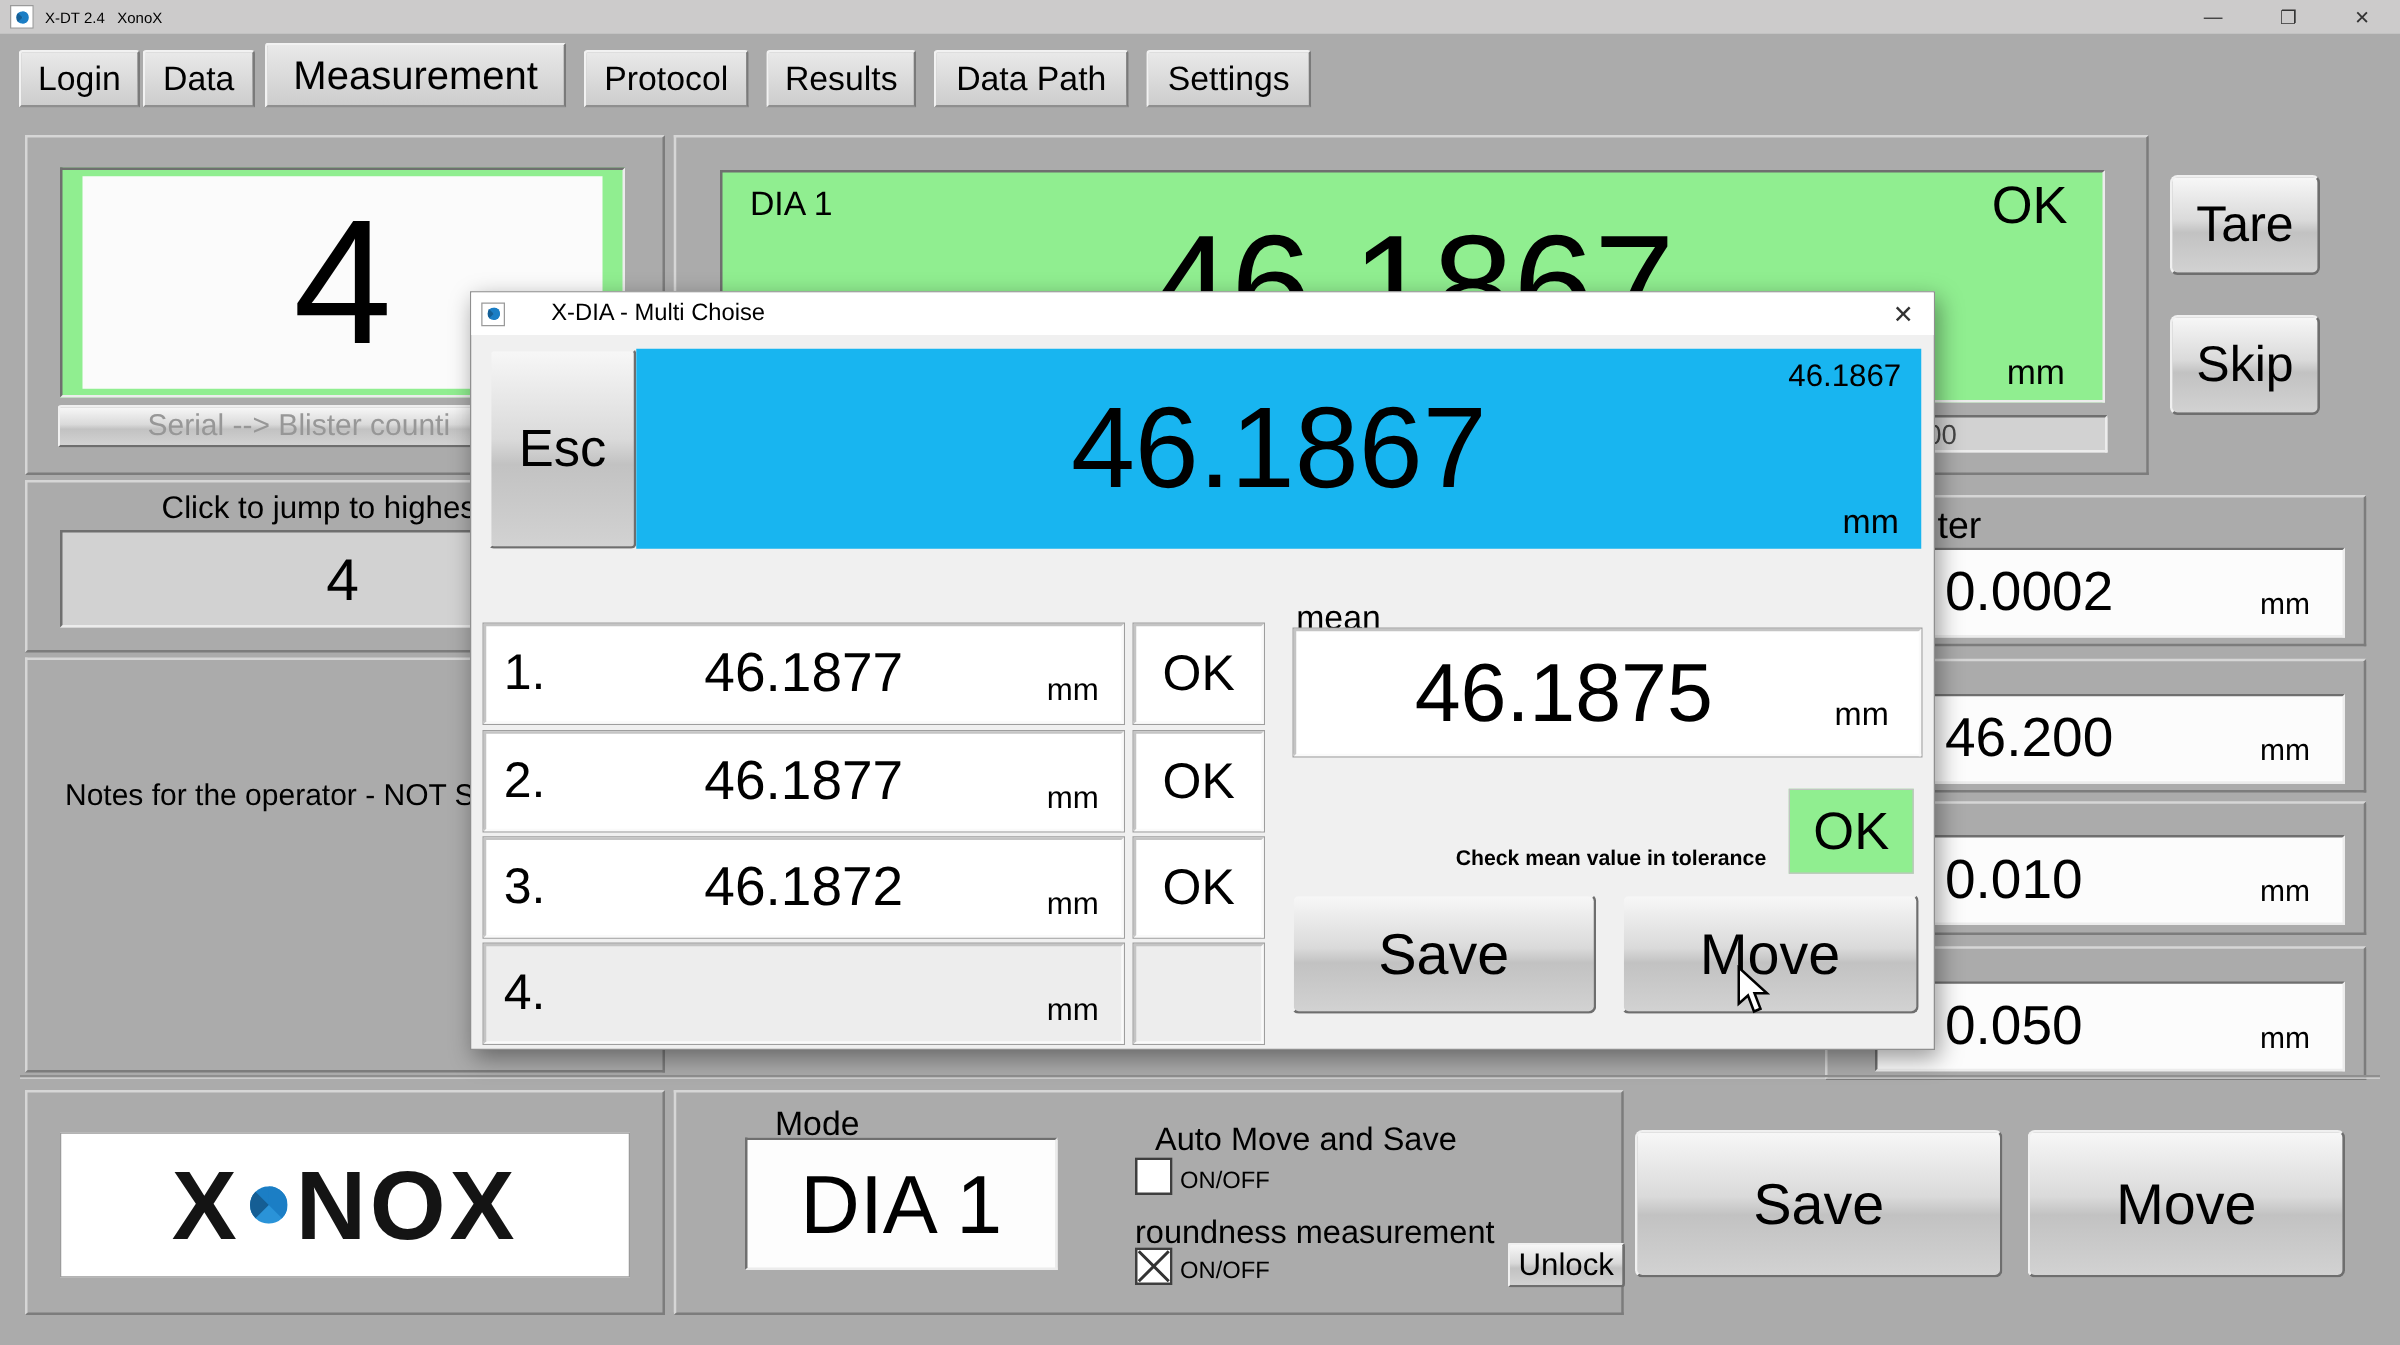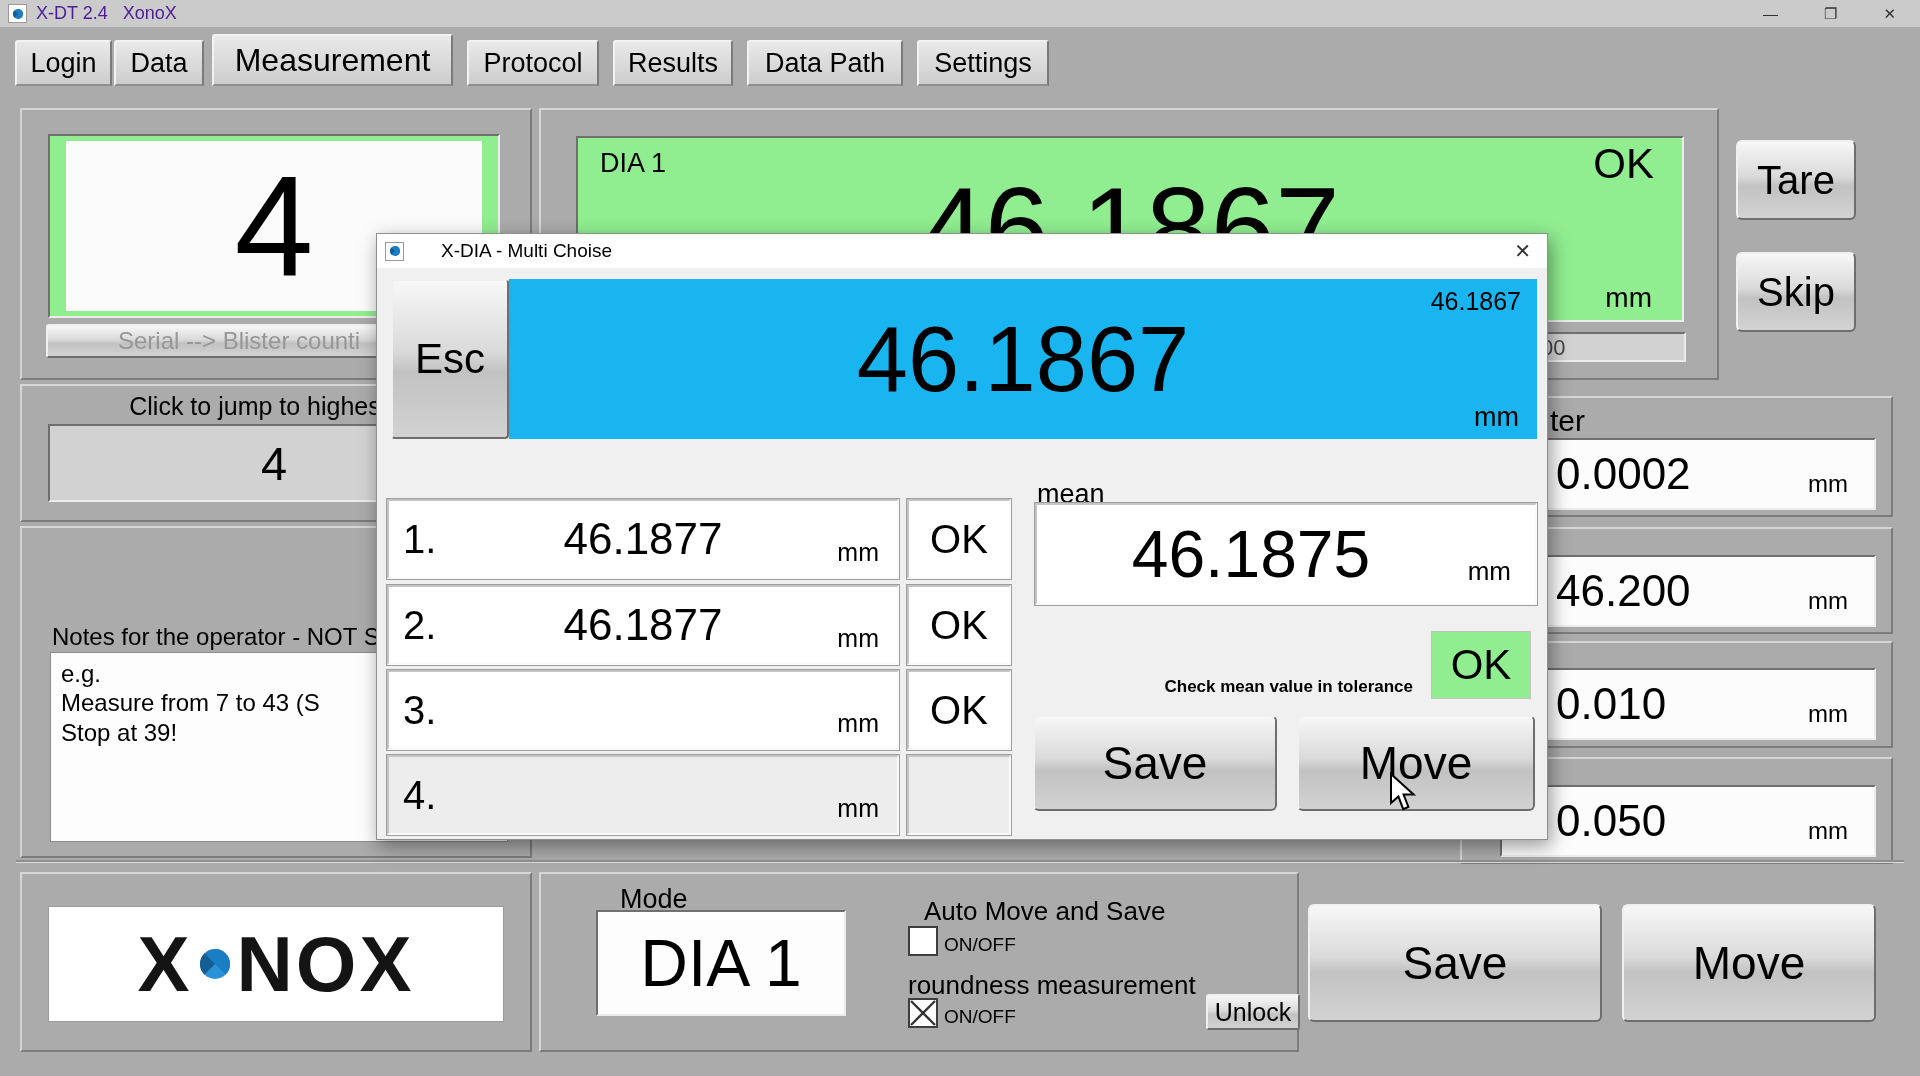--- a/index.html
+++ b/index.html
@@ -6,21 +6,21 @@
   *{box-sizing:border-box;}
   .app{position:relative;width:1920px;height:1076px;background:#ababab;
        font-family:"Liberation Sans",sans-serif;overflow:hidden;color:#000;}
 
   
   .titlebar{position:absolute;left:0;top:0;width:1920px;height:27px;background:#cccbcb;
             display:flex;align-items:center;}
   .apptile{width:19px;height:19px;background:#fff;border:1px solid #9a9a9a;margin-left:8px;
            display:flex;align-items:center;justify-content:center;}
   .donut-s{width:5px;height:5px;border:5px solid #1b7ec5;border-left-color:#155e94;border-radius:50%;background:#fff;}
-  .titletext{font-size:18px;color:#4c1d95;margin-left:9px;white-space:pre;}
+  .titletext{font-size:12px;color:#000000;margin-left:9px;white-space:pre;}
   .wctls{margin-left:auto;display:flex;gap:46px;margin-right:24px;font-size:15px;color:#333;}
   .wctls span{cursor:default;}
 
   
   .tab{position:absolute;top:40px;height:46px;background:linear-gradient(180deg,#e9e9e9,#cdcdcd);
        border:2px solid;border-color:#f2f2f2 #7a7a7a #8f8f8f #f2f2f2;border-radius:3px 3px 0 0;
        display:flex;align-items:center;justify-content:center;font-size:27px;}
   #tab-login{left:15px;width:97px;}
   #tab-data{left:114px;width:90px;}
   #tab-measurement{left:212px;width:241px;top:34px;height:52px;font-size:32px;}
@@ -168,25 +168,20 @@
     <div id="counter-inner">4</div>
   </div>
   <div class="btn" id="btn-serial">Serial --&gt; Blister counti</div>
 
   <div class="gbox" id="grp-jump"></div>
   <div id="jump-label">Click to jump to highest N°</div>
   <div class="sunk" id="jump-field">4</div>
 
   <div class="gbox" id="grp-notes"></div>
   <div id="notes-label">Notes for the operator - NOT STO</div>
-  <div id="notes-area">
-    <div>e.g.</div>
-    <div>Measure from 7 to 43 (S</div>
-    <div>Stop at 39!</div>
-  </div>
 
   <div class="gbox" id="grp-logo"></div>
   <div id="logo-box">
     <span class="logo-txt">X</span>
     <span class="donut"></span>
     <span class="logo-txt">NOX</span>
   </div>
 
   <div class="gbox" id="grp-main"></div>
   <div id="dia-panel">
@@ -263,20 +258,21 @@
     </div>
     <div class="dcellframe drow-ok dr1">OK</div>
     <div class="dcellframe drow-field dr2">
       <span class="idx">2.</span>
       <span class="val">46.1877</span>
       <span class="unit">mm</span>
     </div>
     <div class="dcellframe drow-ok dr2">OK</div>
     <div class="dcellframe drow-field dr3">
       <span class="idx">3.</span>
+      <span class="val">46.1872</span>
       <span class="unit">mm</span>
     </div>
     <div class="dcellframe drow-ok dr3">OK</div>
     <div class="dcellframe drow-field dr4 dim">
       <span class="idx">4.</span>
       <span class="val"></span>
       <span class="unit">mm</span>
     </div>
     <div class="dcellframe drow-ok dr4 dim"></div>
 

